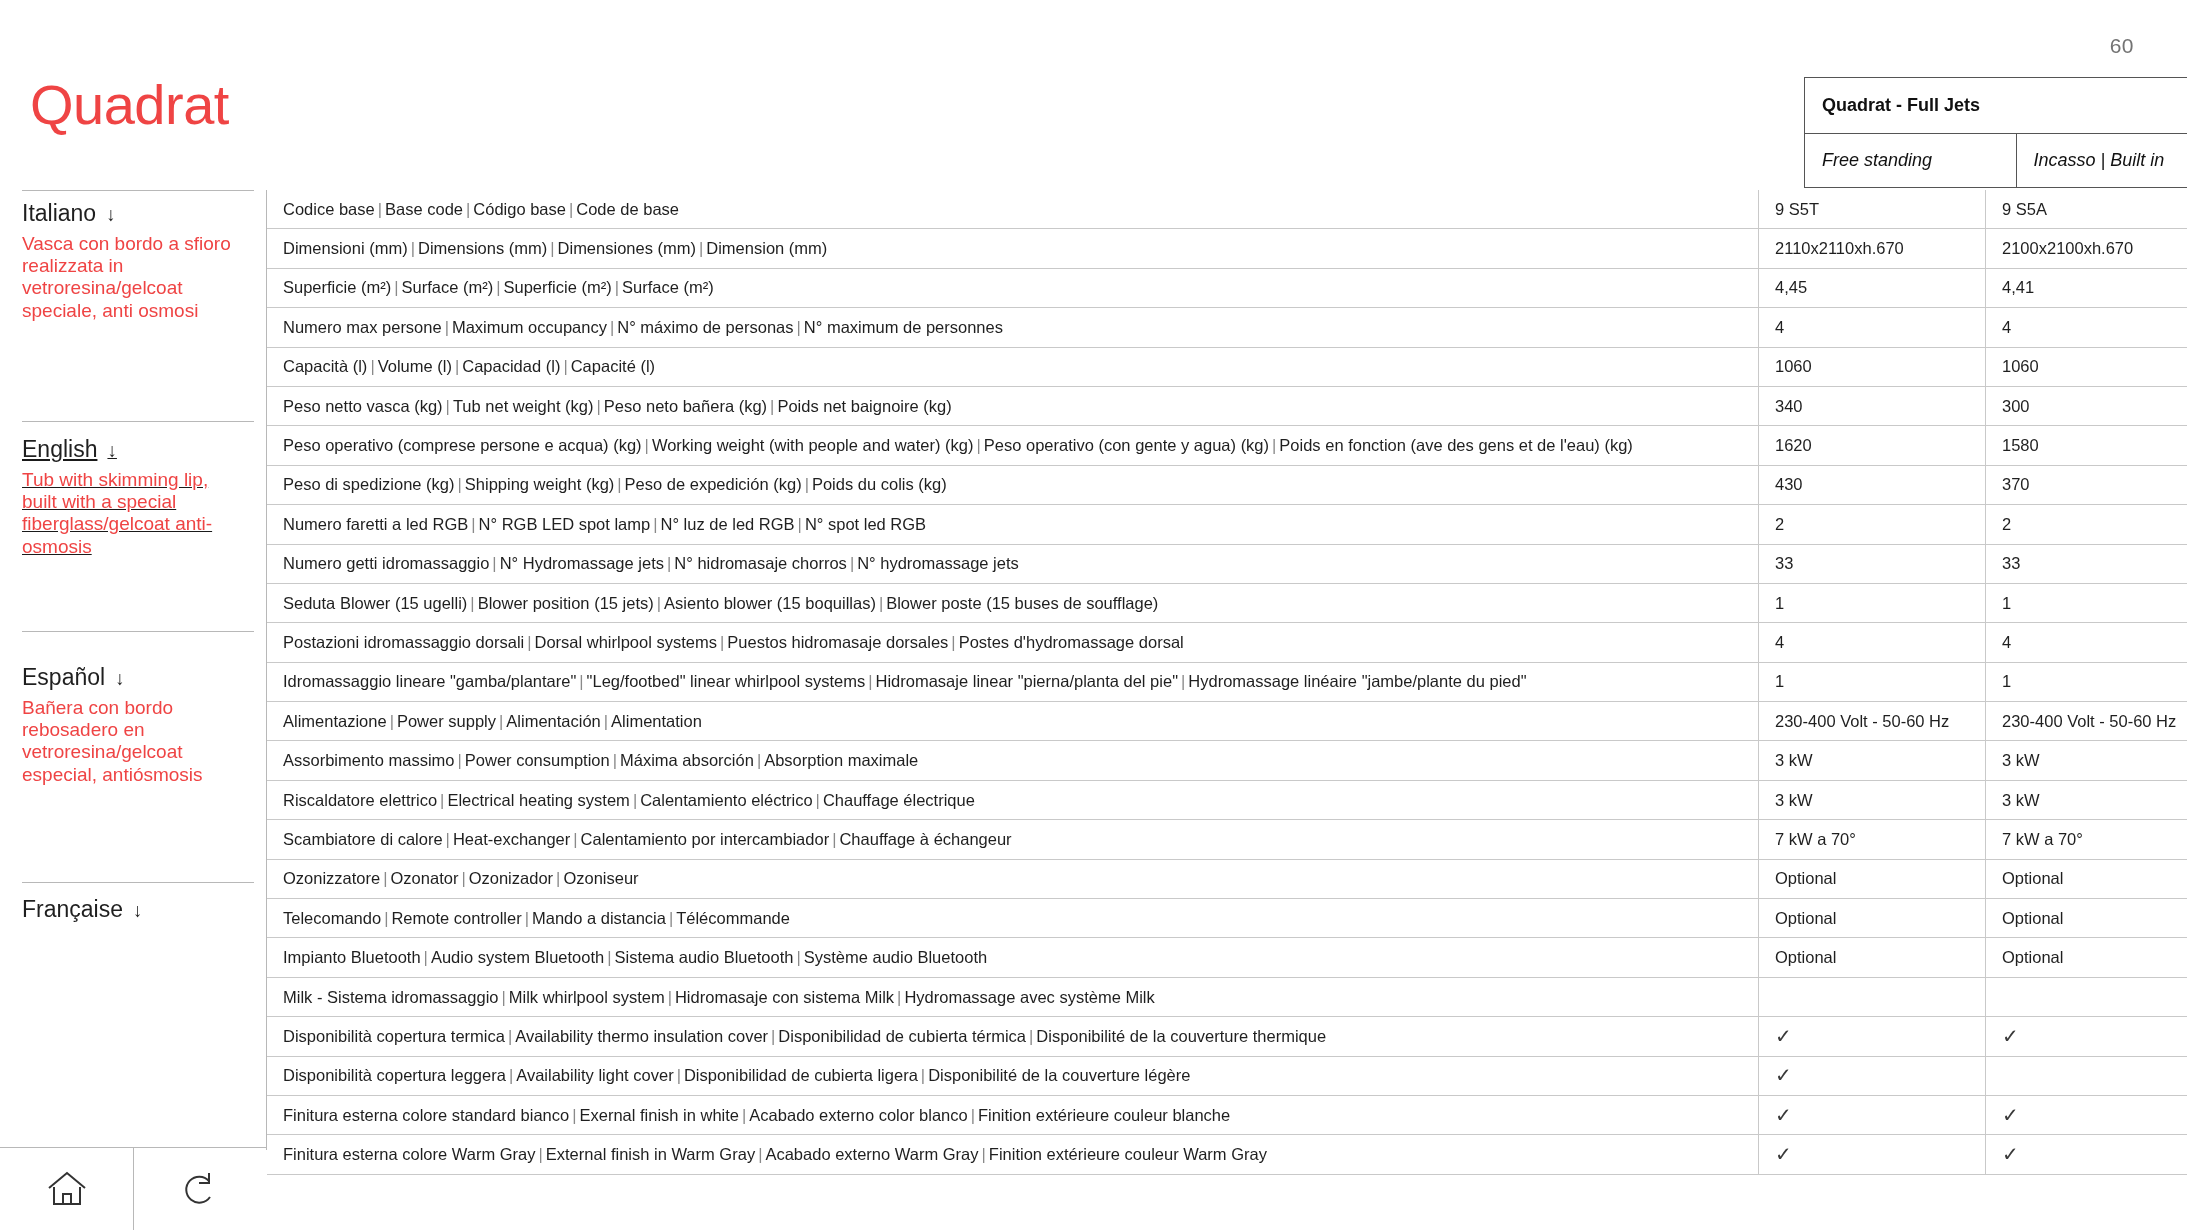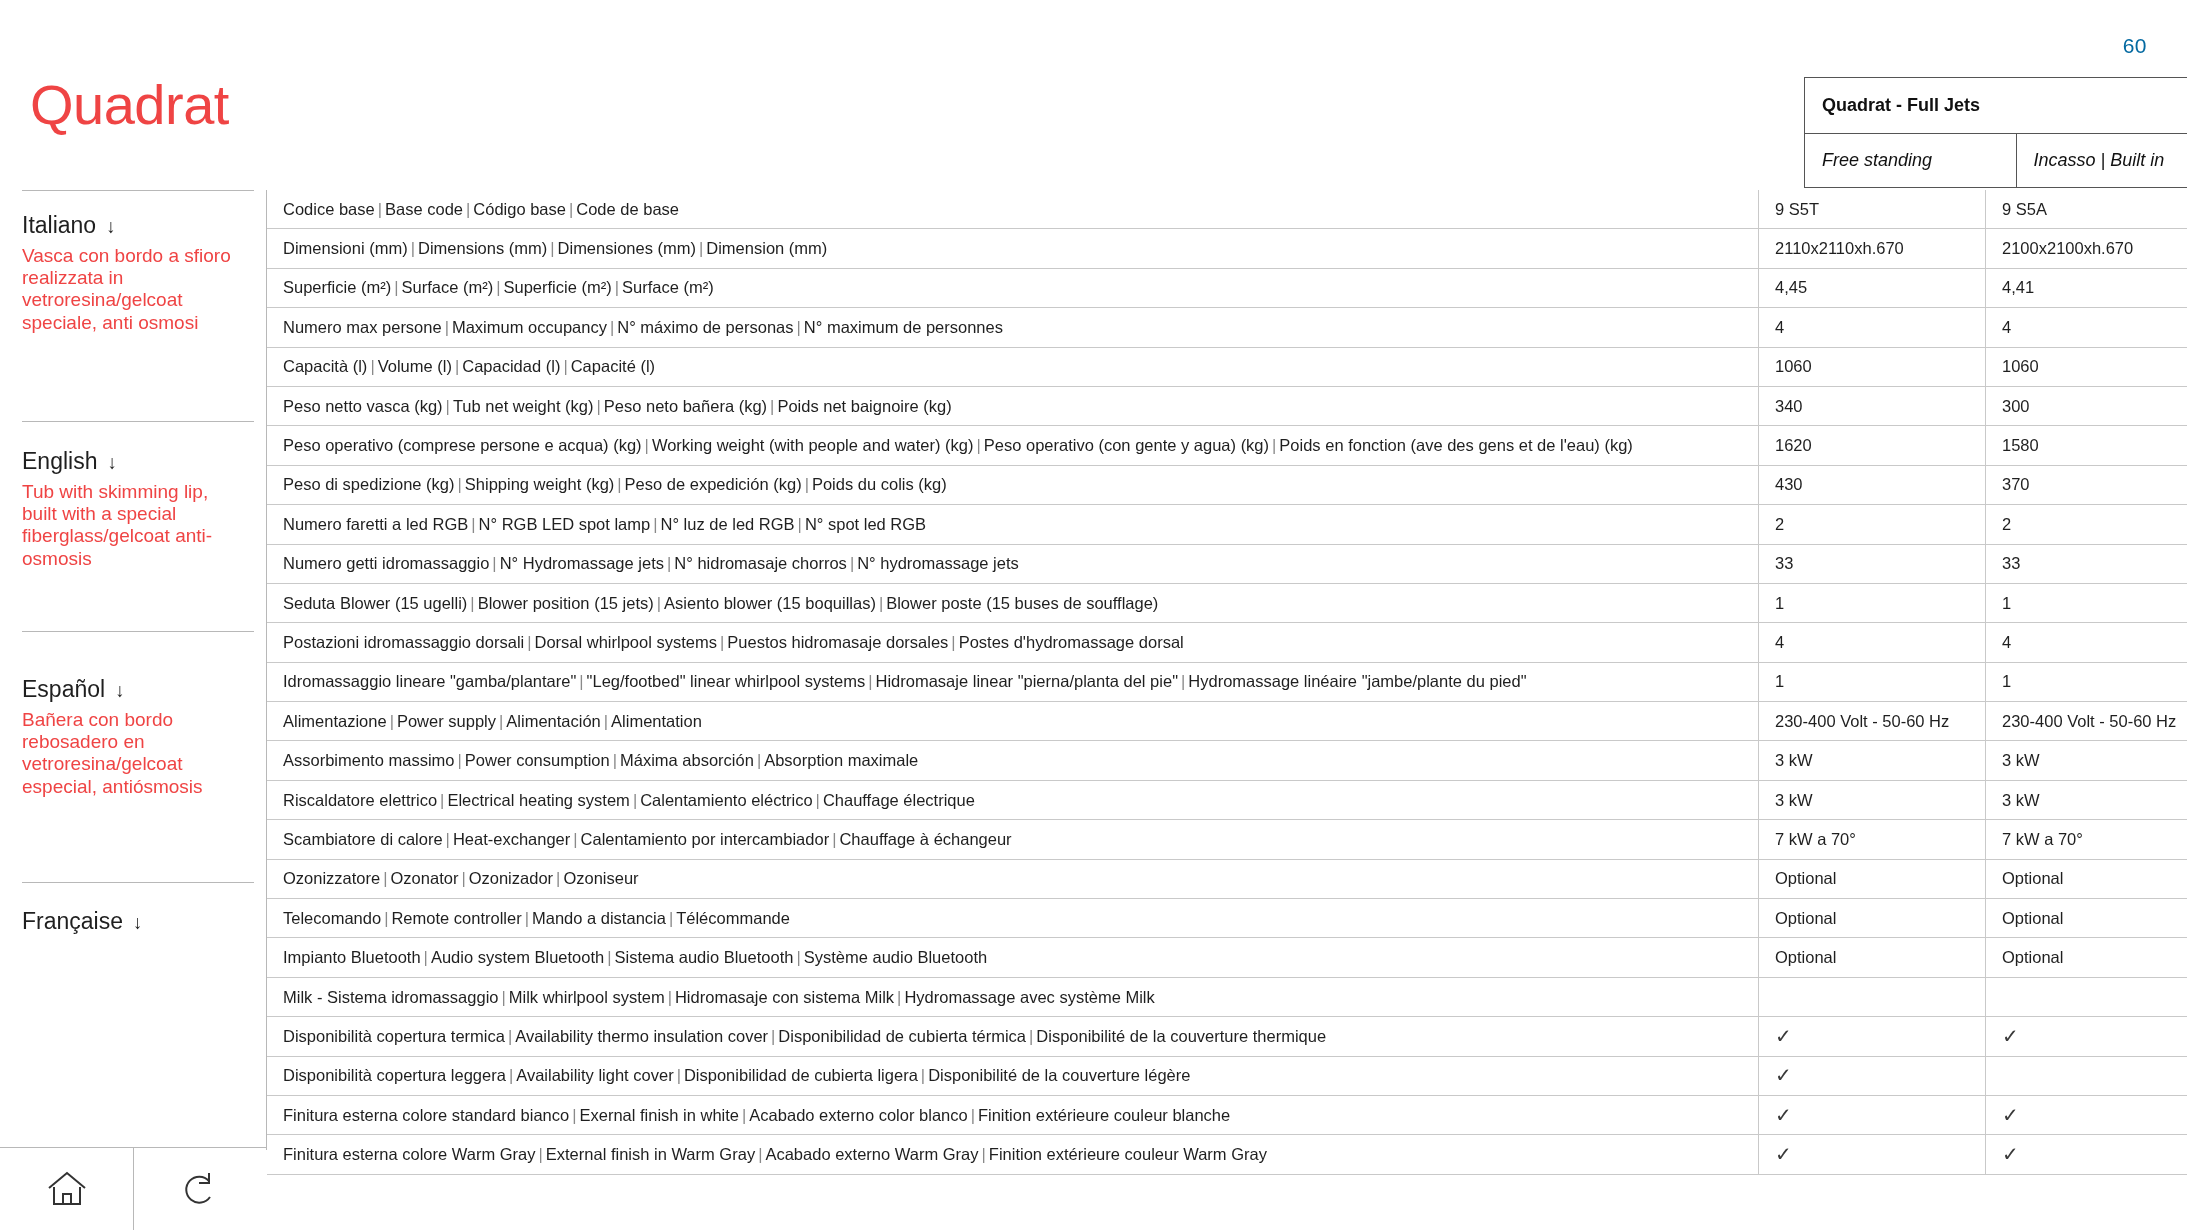--- a/index.html
+++ b/index.html
@@ -17,49 +17,49 @@
   }
   .page {
     position: relative;
     width: 2187px;
     height: 1230px;
   }
   
   .page-number {
     position: absolute;
     top: 34px;
-    right: 40px;
+    right: 53px;
     font-size: 21px;
-    color: #0369a1;
+    color: #737373;
     letter-spacing: 0.5px;
   }
   
   .doc-title {
     position: absolute;
     top: 72px;
     left: 30px;
     font-size: 56px;
     font-weight: 400;
     letter-spacing: -0.5px;
     color: #ef4444;
   }
 
   
   .lang-col {
     position: absolute;
     left: 22px;
-    top: 212px;
+    top: 200px;
     width: 232px;
   }
   .lang-block {
     padding-bottom: 14px;
     margin-bottom: 10px;
   }
   .lang-block.b0 { height: 212px; }
-  .lang-block.b1 { height: 204px; }
+  .lang-block.b1 { height: 204px; text-decoration: underline; }
   .lang-block.b2 { height: 208px; }
   .lang-block.b3 { height: 200px; }
   .lang-head {
     font-size: 23px;
     font-weight: 400;
     color: #1f1f1f;
     margin-bottom: 6px;
     display: flex;
     align-items: baseline;
     gap: 10px;

